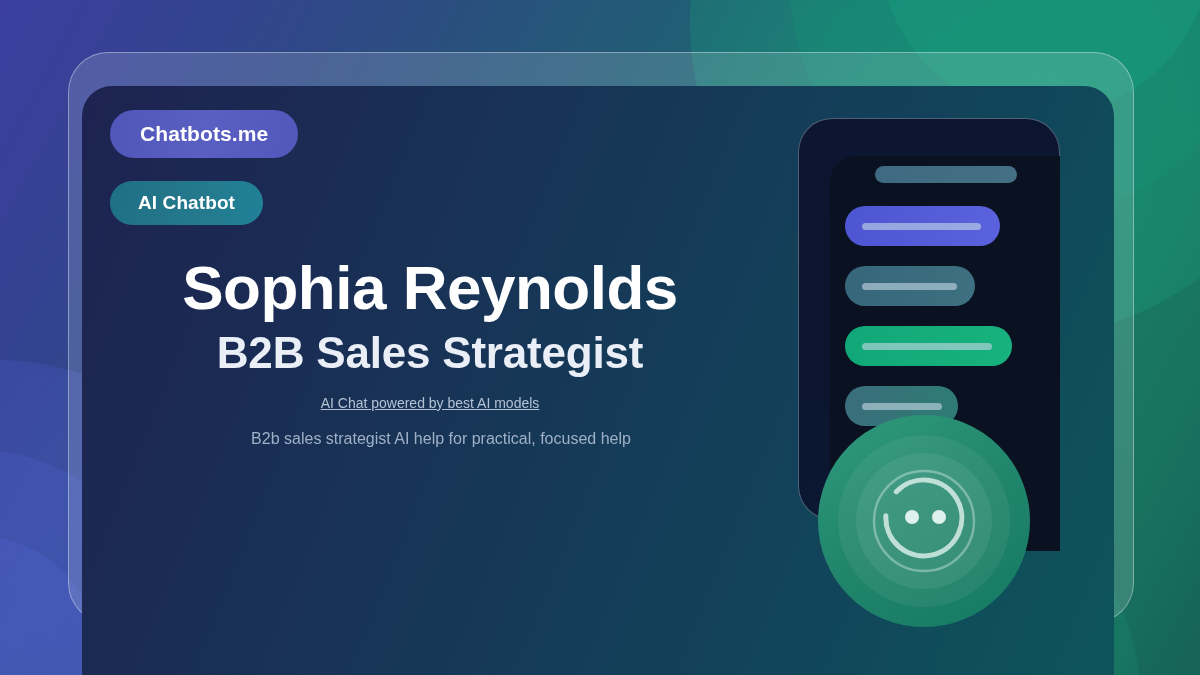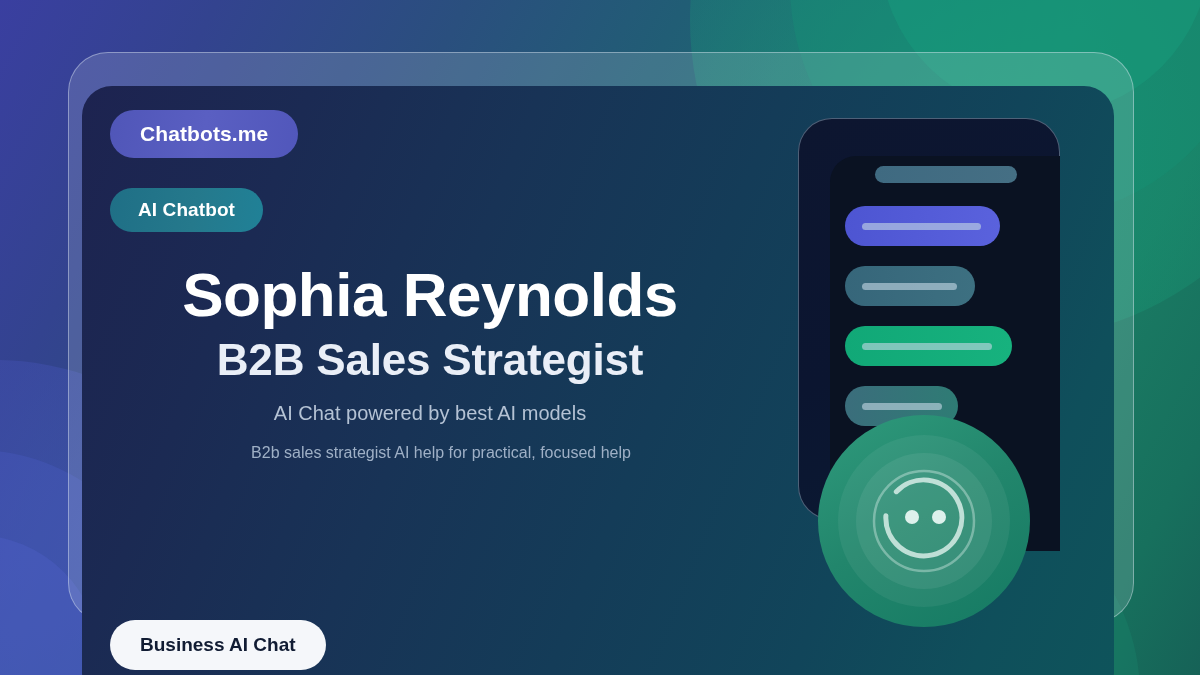--- a/index.html
+++ b/index.html
@@ -119,21 +119,21 @@
     font-weight: bold;
     letter-spacing: 0.1px;
     white-space: nowrap;
   }
   .pill-brand {
     padding: 12px 30px;
     font-size: 21px;
     background: linear-gradient(100deg, #5056b8 0%, #5a5fc2 50%, #5157bb 100%);
   }
   .pill-tag {
-    margin-top: 30px;
+    margin-top: 23px;
     padding: 11px 28px;
     font-size: 19px;
     background: linear-gradient(100deg, #1f6f86 0%, #25798c 55%, #208197 100%);
   }
 
   .headline {
     margin: 31px 0 0 0;
     font-size: 62px;
     line-height: 1.03;
     font-weight: bold;
@@ -142,23 +142,24 @@
   }
   .subhead {
     margin: 8px 0 0 0;
     font-size: 44px;
     font-weight: bold;
     color: #e9eef7;
     letter-spacing: -0.2px;
   }
   .tagline {
     margin: 17px 0 0 0;
-    font-size: 20px;
+    font-size: 14px;
     color: #b4c2d4;
     font-weight: normal;
+    text-decoration: underline;
   }
   .description {
     margin: 19px 0 0 22px;
     font-size: 16px;
     color: #9fb0c6;
     font-weight: normal;
   }
 
   .cta {
     position: absolute;
@@ -290,21 +291,20 @@
       <div class="pill pill-brand">Chatbots.me</div>
       <div>
         <div class="pill pill-tag">AI Chatbot</div>
       </div>
       <h1 class="headline">Sophia Reynolds</h1>
       <h2 class="subhead">B2B Sales Strategist</h2>
       <p class="tagline">AI Chat powered by best AI models</p>
       <p class="description">B2b sales strategist AI help for practical, focused help</p>
     </div>
 
-    <div class="cta">Business AI Chat</div>
 
     <div class="phone">
       <div class="phone-inner">
         <div class="bar bar-head"></div>
         <div class="bar bar-1">
           <span class="line"></span>
         </div>
         <div class="bar bar-2">
           <span class="line"></span>
         </div>

